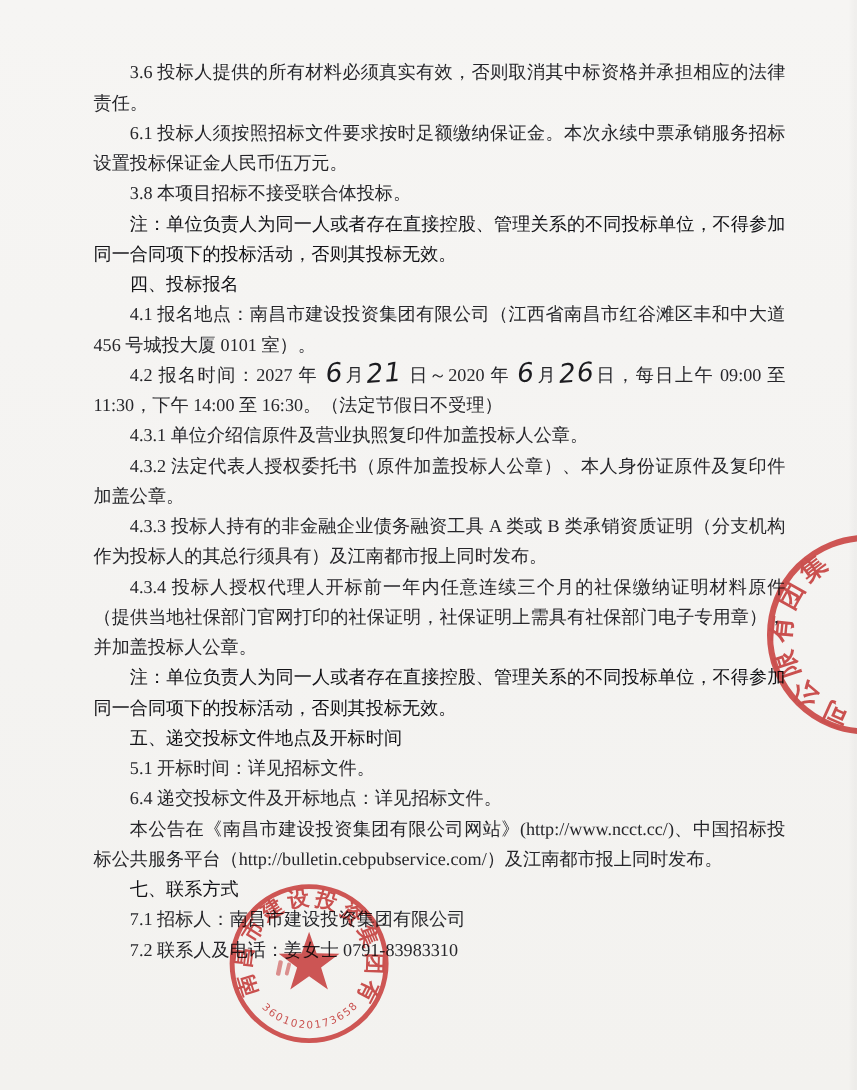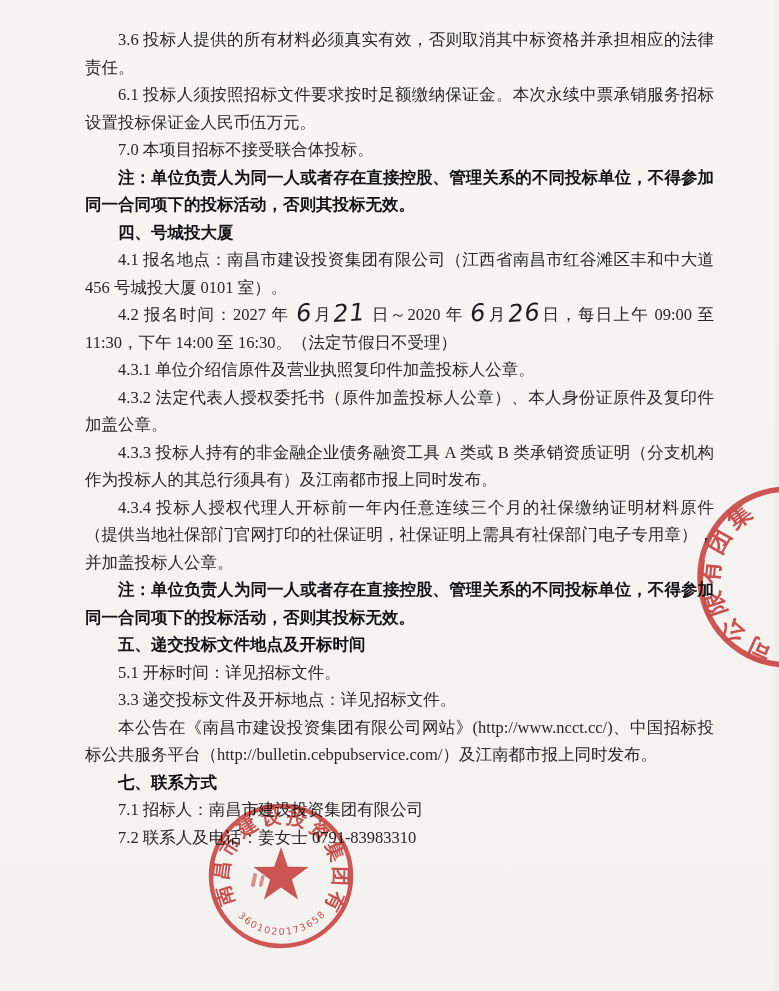--- a/index.html
+++ b/index.html
@@ -4,27 +4,27 @@
 <style>
   html,body{margin:0;padding:0;}
   body{
     width:779px;height:991px;overflow:hidden;position:relative;
     background:linear-gradient(180deg,#f6f5f3 0%,#f4f3f1 60%,#f3f2ef 100%);
     font-family:"Liberation Serif",serif;
   }
   .page{position:absolute;inset:0;}
   .page::after{content:"";position:absolute;top:0;right:0;width:8px;height:100%;
     background:linear-gradient(90deg,rgba(0,0,0,0),rgba(0,0,0,0.03));pointer-events:none;}
-  .textblock{position:absolute;left:85px;top:26px;width:629px;}
+  .textblock{position:absolute;left:85px;top:52px;width:629px;}
   .para{
     margin:0;text-align:justify;text-indent:2em;
     font-size:16.5px;line-height:27.5px;color:#26262a;
     font-family:"Liberation Serif",serif;
   }
-  .para.note,.para.heading{font-weight:bold;color:#121216;}
+  .para.note,.para.heading{font-weight:normal;color:#121216;}
   .hand{
     display:inline-block;text-indent:0;line-height:0;
     font-family:"DejaVu Sans",sans-serif;font-style:italic;
     font-size:24px;letter-spacing:1px;color:#1c1c20;
     transform:rotate(-4deg) translateY(1px);padding:0 1px;
   }
   .stamp{position:absolute;mix-blend-mode:multiply;opacity:.87;}
   .stamp-bottom{left:206px;top:801px;}
   .stamp-right{left:683px;top:468px;}
   .seal-ring{fill:none;stroke:#d24140;}
@@ -38,33 +38,33 @@
   .smudge{fill:#d45252;opacity:.7;}
 </style>
 </head>
 <body>
 
 <div class="page">
 
   <div class="textblock" id="doc">
       <p class="para body"><span>3.6  投标人提供的所有材料必须真实有效，否则取消其中标资格并承担相应的法律责任。</span></p>
       <p class="para body"><span>6.1  投标人须按照招标文件要求按时足额缴纳保证金。本次永续中票承销服务招标设置投标保证金人民币伍万元。</span></p>
-      <p class="para body"><span>7.0  本项目招标不接受联合体投标。</span></p>
+      <p class="para body"><span>3.8  本项目招标不接受联合体投标。</span></p>
       <p class="para note"><span>注：单位负责人为同一人或者存在直接控股、管理关系的不同投标单位，不得参加同一合同项下的投标活动，否则其投标无效。</span></p>
-      <p class="para heading"><span>四、号城投大厦</span></p>
+      <p class="para heading"><span>四、投标报名</span></p>
       <p class="para body"><span>4.1 报名地点：南昌市建设投资集团有限公司（江西省南昌市红谷滩区丰和中大道 456 号城投大厦 0101 室）。</span></p>
       <p class="para body"><span>4.2 报名时间：2027 年 </span><span class="hand">6</span><span>月</span><span class="hand">21</span><span> 日～2020 年 </span><span class="hand">6</span><span>月</span><span class="hand">26</span><span>日，每日上午 09:00 至 11:30，下午 14:00 至 16:30。（法定节假日不受理）</span></p>
       <p class="para body"><span>4.3.1 单位介绍信原件及营业执照复印件加盖投标人公章。</span></p>
       <p class="para body"><span>4.3.2 法定代表人授权委托书（原件加盖投标人公章）、本人身份证原件及复印件加盖公章。</span></p>
       <p class="para body"><span>4.3.3  投标人持有的非金融企业债务融资工具 A 类或 B 类承销资质证明（分支机构作为投标人的其总行须具有）及江南都市报上同时发布。</span></p>
       <p class="para body"><span>4.3.4  投标人授权代理人开标前一年内任意连续三个月的社保缴纳证明材料原件（提供当地社保部门官网打印的社保证明，社保证明上需具有社保部门电子专用章），并加盖投标人公章。</span></p>
       <p class="para note"><span>注：单位负责人为同一人或者存在直接控股、管理关系的不同投标单位，不得参加同一合同项下的投标活动，否则其投标无效。</span></p>
       <p class="para heading"><span>五、递交投标文件地点及开标时间</span></p>
       <p class="para body"><span>5.1 开标时间：详见招标文件。</span></p>
-      <p class="para body"><span>3.3 递交投标文件及开标地点：详见招标文件。</span></p>
+      <p class="para body"><span>6.4 递交投标文件及开标地点：详见招标文件。</span></p>
       <p class="para body"><span>本公告在《南昌市建设投资集团有限公司网站》(http://www.ncct.cc/)、中国招标投标公共服务平台（http://bulletin.cebpubservice.com/）及江南都市报上同时发布。</span></p>
       <p class="para heading"><span>七、联系方式</span></p>
       <p class="para body"><span>7.1 招标人：南昌市建设投资集团有限公司</span></p>
       <p class="para body"><span>7.2 联系人及电话：姜女士 0791-83983310</span></p>
     </div>
 
   <svg class="stamp stamp-bottom" width="150" height="152" viewBox="0 0 150 152" aria-hidden="true">
     <defs>
       <path id="sealArcTop" d="M 29.1 101.5 A 53 53 0 1 1 120.9 101.5" fill="none"></path>
       <path id="sealArcBottom" d="M 31.9 115.2 A 59 59 0 0 0 118.1 115.2" fill="none"></path>

